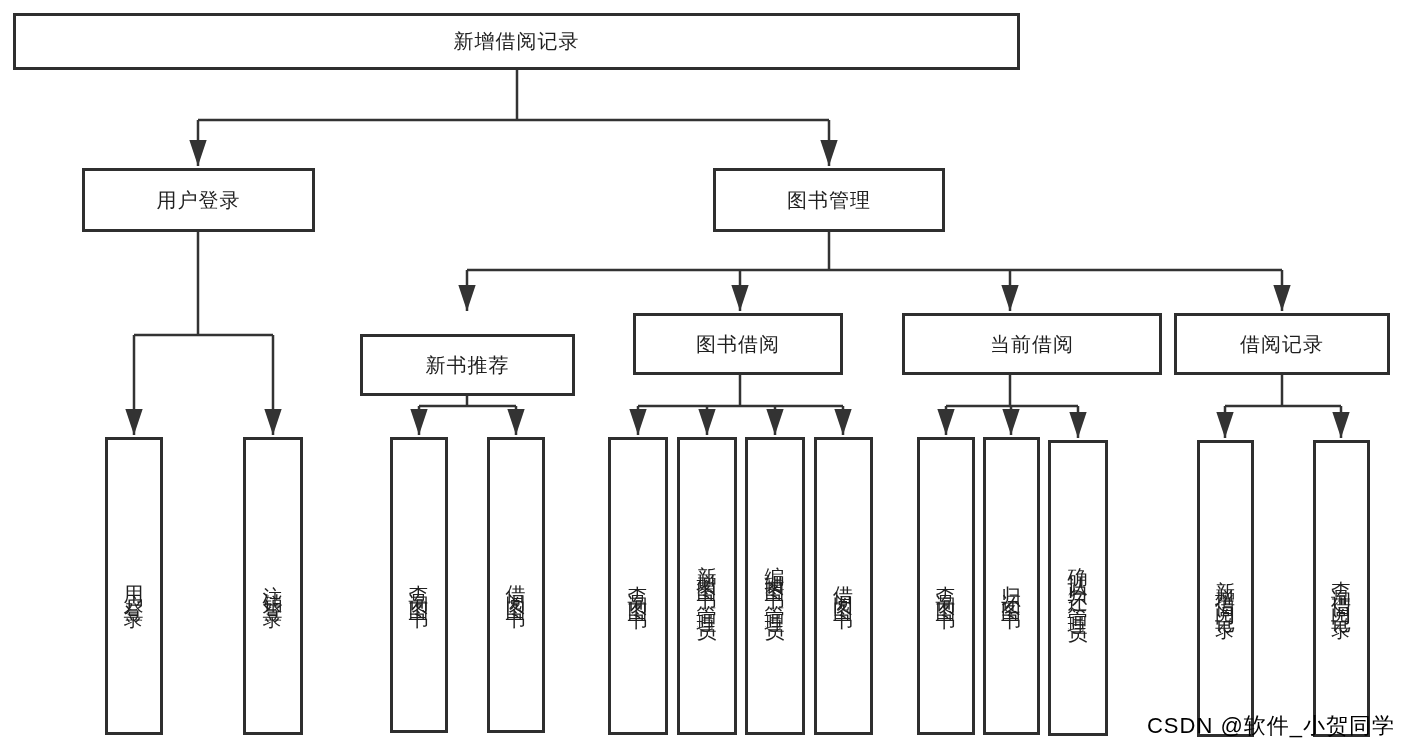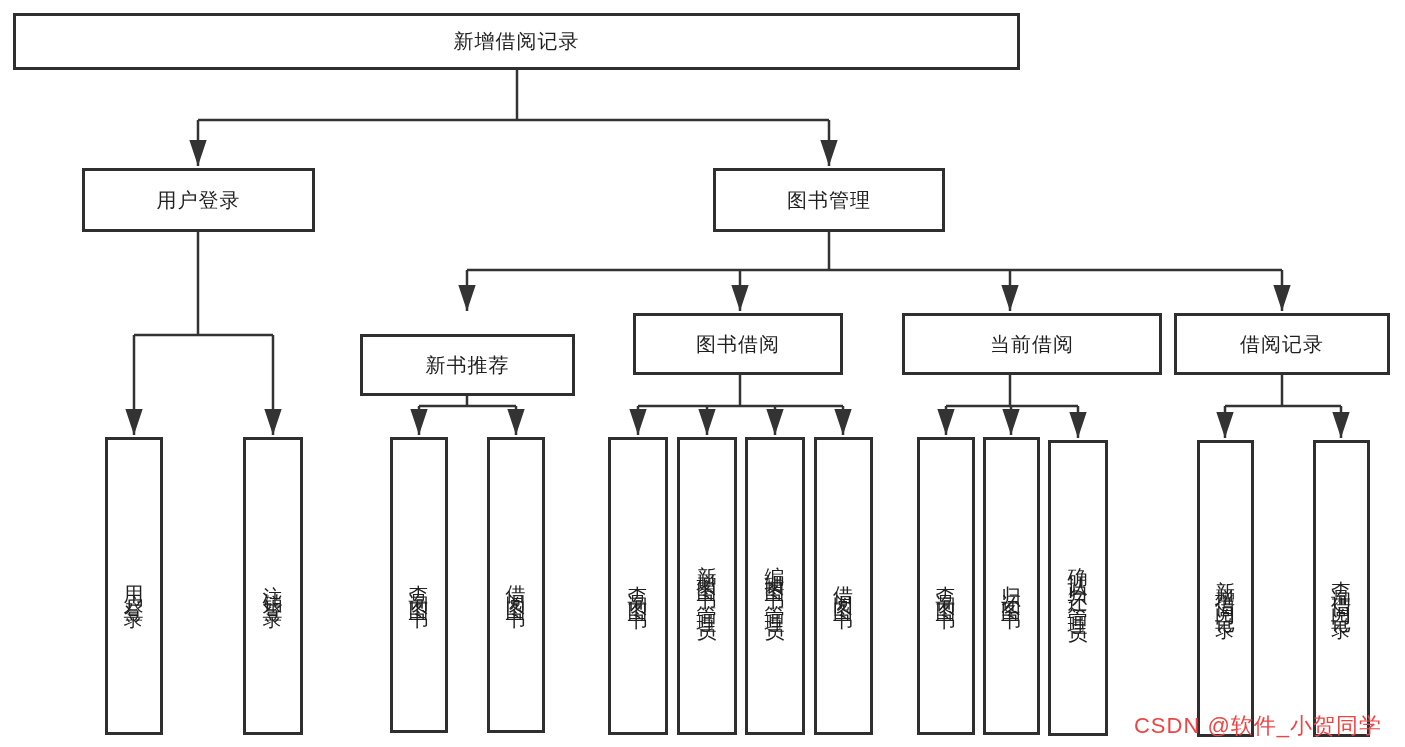--- a/index.html
+++ b/index.html
@@ -34,25 +34,25 @@
   .node.v {
     writing-mode: vertical-rl;
     text-orientation: mixed;
     letter-spacing: 8px;
     line-height: 1;
     font-size: 20px;
     padding: 6px 0;
   }
   .watermark {
     position: absolute;
-    right: 23px;
+    right: 10px;
     bottom: 6px;
     z-index: 3;
     font-size: 22px;
-    color: #ef4444;
+    color: #000000;
     letter-spacing: 1px;
     white-space: nowrap;
   }
 </style>
 </head>
 <body>
 
 <div class="canvas">
 
   <svg class="connectors" viewBox="0 0 1405 747" xmlns="http://www.w3.org/2000/svg">

